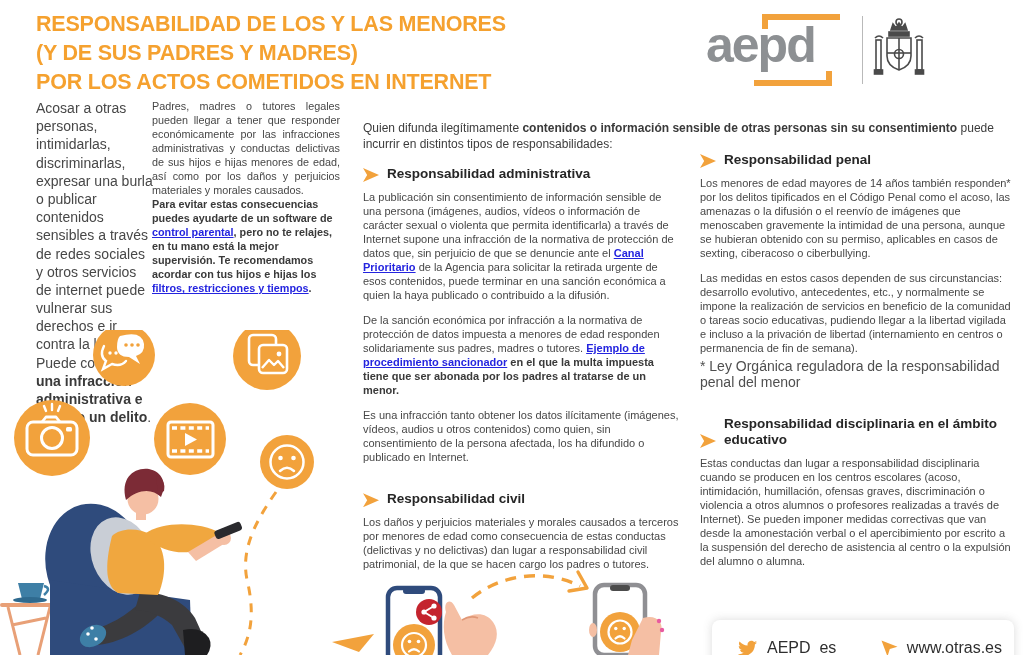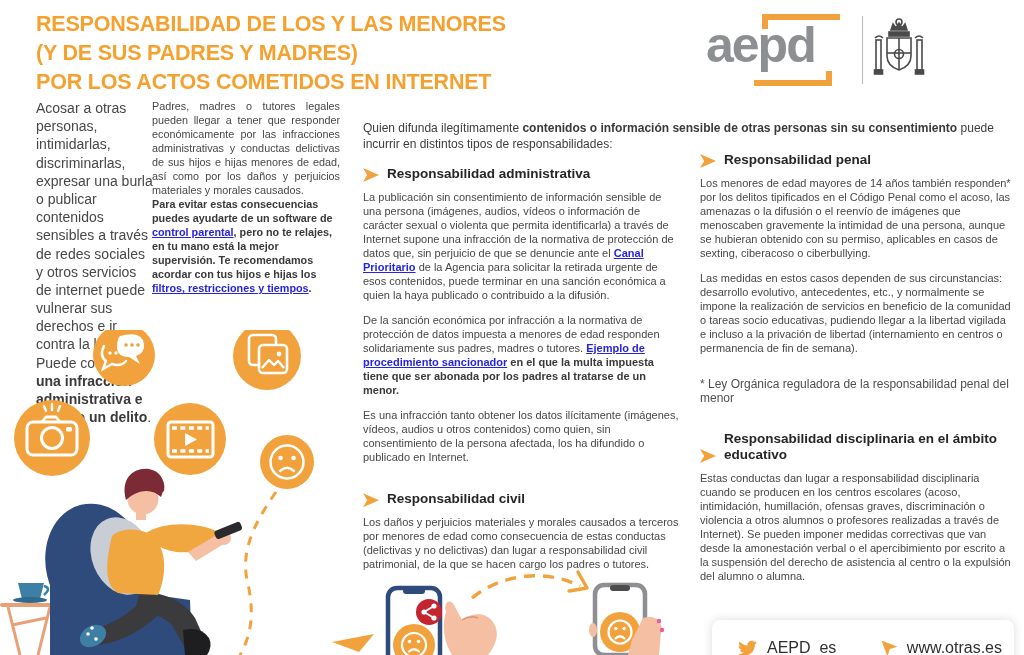--- a/index.html
+++ b/index.html
@@ -32,21 +32,21 @@
   .arrow { display:inline-block; width:14px; height:12px; flex:0 0 14px; background:#F2A23C;
     -webkit-clip-path:polygon(0 0,100% 50%,0 100%,26% 50%); clip-path:polygon(0 0,100% 50%,0 100%,26% 50%); }
   .intro { position:absolute; left:363px; top:120px; width:645px; font-size:12px; line-height:1.34; color:#3c3c3c; }
   .mid { position:absolute; left:363px; top:166px; width:318px; }
   .rightcol { position:absolute; left:700px; top:152px; width:314px; }
   .sec-head { display:flex; align-items:flex-end; gap:8px; color:#262626; font-weight:bold; font-size:13.5px; line-height:1.18; }
   .sec-head .arrow { margin-top:1px; width:16px; height:14px; flex-basis:16px; }
   .body-p { font-size:11px; line-height:1.275; color:#474747; margin-top:11px; }
   .first-p { margin-top:8px; }
   .gap-head { margin-top:27px; }
-  .footnote { font-size:12px; color:#4f4f4f; margin-top:22px; }
+  .footnote { font-size:14px; color:#4f4f4f; margin-top:3px; }
   .disc-head { margin-top:26px; }
   .b { font-weight:bold; color:#3a3a3a; }
   a.lnk { color:#2424DF; font-weight:bold; text-decoration:underline; cursor:pointer; }
   
   .footer-card { position:absolute; left:712px; top:620px; width:302px; height:46px;
     background:#fff; border-radius:8px 8px 0 0; box-shadow:0 0 10px rgba(90,90,90,0.22);
     display:flex; align-items:center; padding:10px 12px 0 24px; gap:8px; }
   .footer-item { display:flex; align-items:center; gap:8px; }
   .footer-label { font-size:16px; font-weight:normal; color:#2e2e2e; }
   .footer-spacer { flex:1; }

